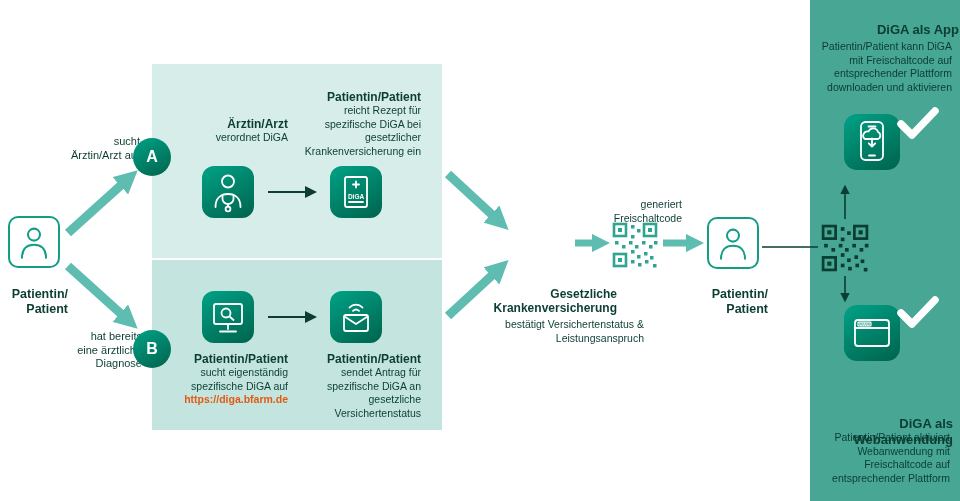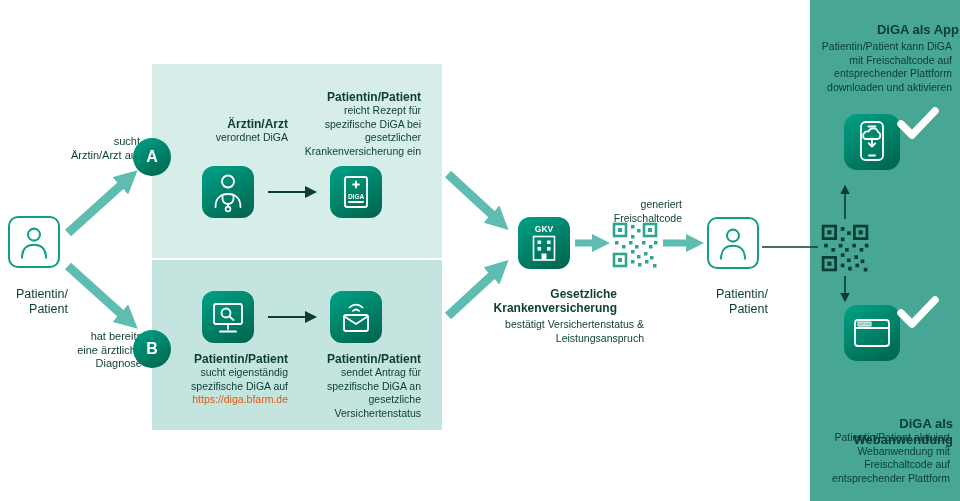--- a/index.html
+++ b/index.html
@@ -3,29 +3,29 @@
 <meta charset="utf-8">
 <style>
   *{margin:0;padding:0;box-sizing:border-box;}
   body{font-family:"Liberation Sans",sans-serif;background:#fff;}
   .canvas{position:relative;width:960px;height:501px;background:#fff;overflow:hidden;color:#0B3D33;}
   .abs{position:absolute;}
   .ctr{text-align:right;}
   .lbl{font-size:11px;line-height:13.5px;}
   .sm{font-size:10.5px;line-height:13.5px;}
   .ttl{font-size:12px;line-height:14px;font-weight:bold;}
-  .name{font-size:12.5px;line-height:15px;font-weight:normal;}
+  .name{font-size:12.5px;line-height:15px;font-weight:bold;}
   .big{font-size:13px;line-height:16px;font-weight:bold;}
   .panel{left:810px;top:0;width:150px;height:501px;background:#47A694;}
   .mint-a{left:152px;top:64px;width:290px;height:194px;background:#D6EDE9;}
   .mint-b{left:152px;top:260px;width:290px;height:170px;background:#C4E5DF;}
   .sq{border-radius:12px;background:linear-gradient(150deg,#00A287 0%,#00634C 100%);display:flex;align-items:center;justify-content:center;}
   .person{border-radius:10px;background:#fff;border:2px solid #129E85;display:flex;align-items:center;justify-content:center;}
   .badge{width:38px;height:38px;border-radius:50%;background:linear-gradient(150deg,#00A287,#00634C);color:#fff;font-weight:bold;font-size:16px;display:flex;align-items:center;justify-content:center;}
-  .link{color:#E25A12;font-weight:normal;font-size:10.5px;line-height:13.5px;}
+  .link{color:#E25A12;font-weight:bold;font-size:10.5px;line-height:13.5px;}
 </style>
 </head>
 <body>
 
 <div class="canvas">
 
   <div class="abs panel"></div>
   <div class="abs mint-a"></div>
   <div class="abs mint-b"></div>
 
@@ -126,35 +126,20 @@
         <rect x="14" y="24" width="24" height="16" rx="2"></rect>
         <path d="M14.5,25.5 L26,33 L37.5,25.5"></path>
       </g>
     </svg>
   </div>
   <div class="abs ctr" style="left:291px;top:352px;width:130px;">
     <div class="ttl">Patientin/Patient</div>
     <div class="sm">sendet Antrag für spezifische DiGA an gesetzliche Versichertenstatus</div>
   </div>
 
-  <div class="abs sq" style="left:518px;top:217px;width:52px;height:52px;">
-    <svg width="52" height="52" viewBox="0 0 52 52">
-      <text x="26" y="15" font-size="8.5" font-weight="bold" fill="#fff" text-anchor="middle" font-family="Liberation Sans, sans-serif">GKV</text>
-      <g fill="none" stroke="#fff" stroke-width="1.6">
-        <rect x="15.5" y="19.5" width="21" height="23.5"></rect>
-      </g>
-      <g fill="#fff">
-        <rect x="19.5" y="23.5" width="3.6" height="3.6"></rect>
-          <rect x="29" y="23.5" width="3.6" height="3.6"></rect>
-        <rect x="19.5" y="30" width="3.6" height="3.6"></rect>
-          <rect x="29" y="30" width="3.6" height="3.6"></rect>
-        <rect x="23.5" y="36.5" width="5" height="6.5"></rect>
-      </g>
-    </svg>
-  </div>
   <div class="abs ctr ttl" style="left:471px;top:287px;width:146px;">Gesetzliche Krankenversicherung</div>
   <div class="abs ctr sm" style="left:484px;top:318px;width:160px;">bestätigt Versichertenstatus &amp; Leistungsanspruch</div>
 
   <div class="abs ctr sm" style="left:586px;top:198px;width:96px;">generiert Freischaltcode</div>
   <div class="abs" style="left:612px;top:222px;width:46px;height:46px;">
     <svg width="46" height="46" viewBox="0 0 46 46">
       <g fill="none" stroke="#2FA491" stroke-width="2.6">
         <rect x="2" y="2" width="12" height="12"></rect>
           <rect x="32" y="2" width="12" height="12"></rect>
           <rect x="2" y="32" width="12" height="12"></rect>

